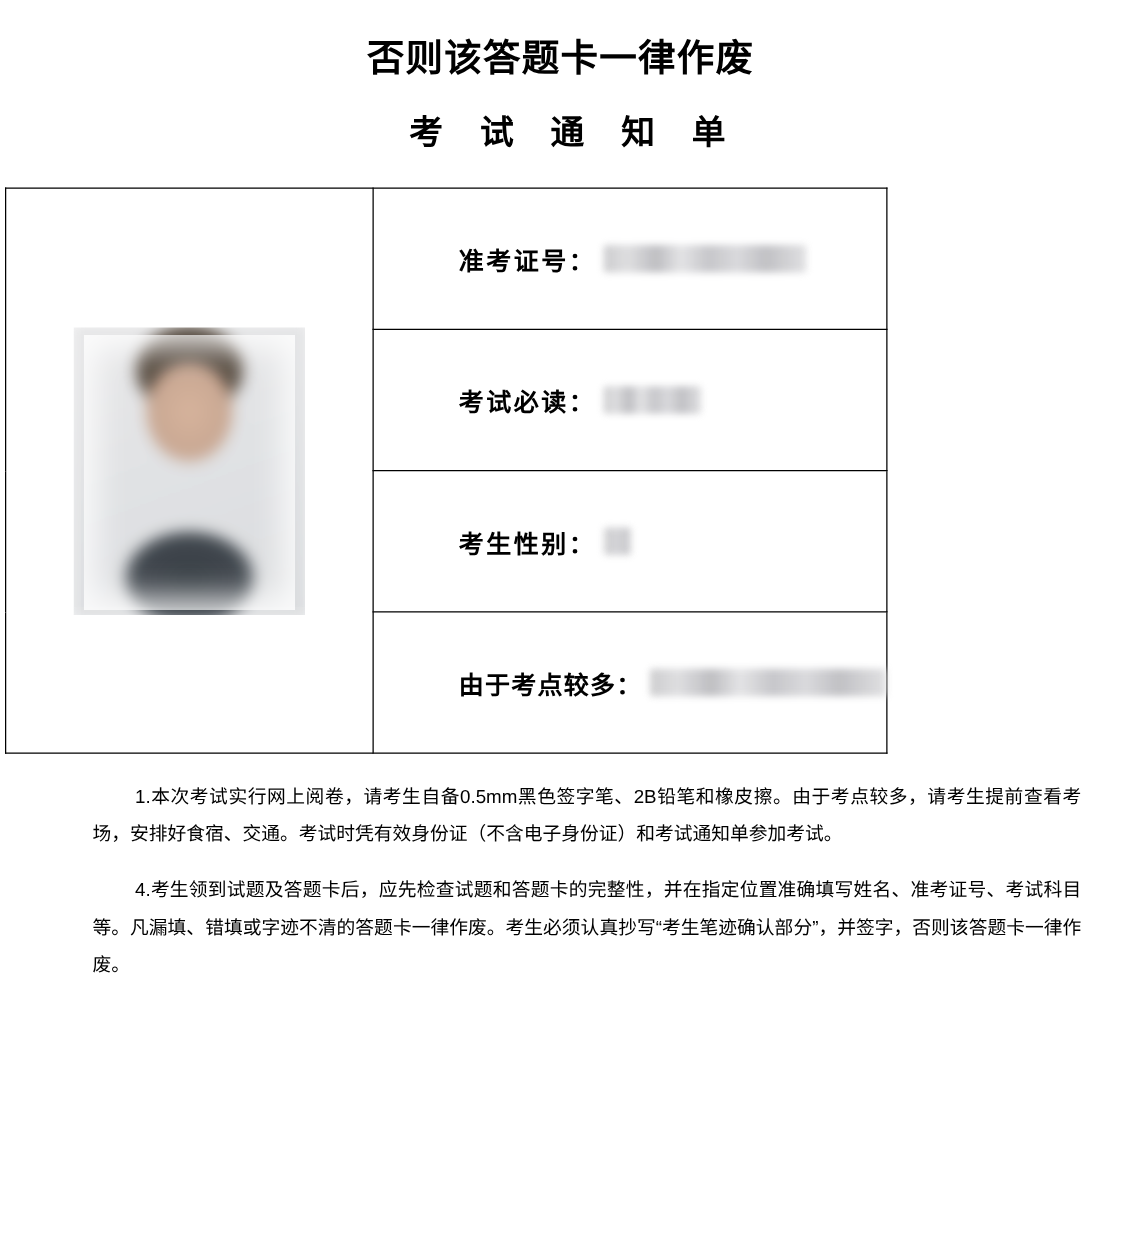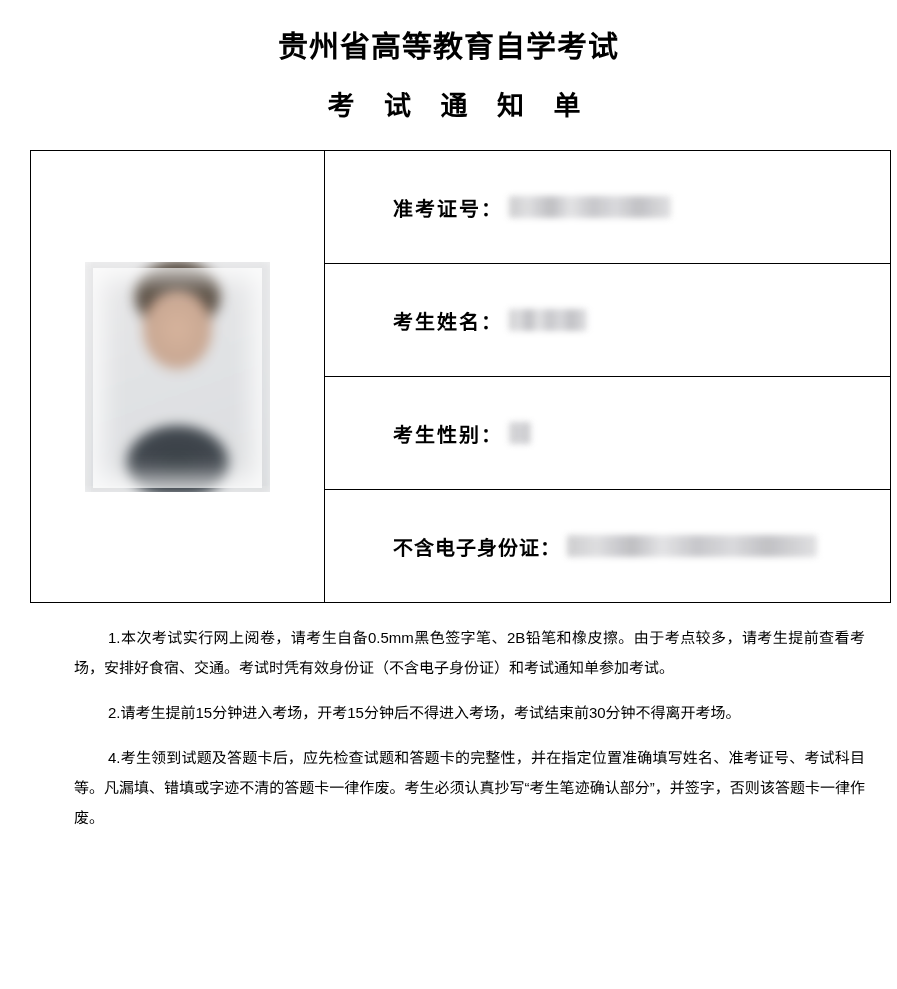--- a/index.html
+++ b/index.html
@@ -35,24 +35,24 @@
     font-size: 27px;
     font-weight: bold;
     letter-spacing: 11px;
     margin-top: 18px;
     padding-left: 22px;
     font-family: "Liberation Sans", "DejaVu Sans", sans-serif;
   }
 
   
   .info-table {
-    margin: 27px 14px 0 30px;
+    margin: 27px 14px 0 4px;
     border: 1px solid #000;
     border-collapse: collapse;
-    width: 861px;
+    width: 706px;
     height: 448px;
     table-layout: fixed;
   }
   .info-table td {
     border: 1px solid #000;
     padding: 0;
     vertical-align: middle;
   }
   .photo-cell {
     width: 293px;
@@ -145,21 +145,21 @@
     margin-bottom: 6px;
     text-align: justify;
     font-family: "Liberation Sans", "DejaVu Sans", sans-serif;
   }
 </style>
 </head>
 <body>
 
 <div class="page">
 
-  <div class="title-main">贵州省高等教育自学考试</div>
+  <div class="title-main">否则该答题卡一律作废</div>
   <div class="title-sub">考 试 通 知 单</div>
 
   <table class="info-table">
     <tbody>
         <tr>
       <td class="photo-cell" rowspan="4">
         <div class="photo-wrap">
           <div class="photo"></div>
           <div class="photo-px"></div>
           <div class="photo-shadow"></div>
@@ -168,46 +168,45 @@
       <td class="field-cell">
         <div class="field-row">
           <span class="field-label">准考证号：</span>
           <span class="field-value v-ticket"></span>
         </div>
       </td>
     </tr>
     <tr>
       <td class="field-cell">
         <div class="field-row">
-          <span class="field-label">考生姓名：</span>
+          <span class="field-label">考试必读：</span>
           <span class="field-value v-name"></span>
         </div>
       </td>
     </tr>
     <tr>
       <td class="field-cell">
         <div class="field-row">
           <span class="field-label">考生性别：</span>
           <span class="field-value v-gender"></span>
         </div>
       </td>
     </tr>
     <tr>
       <td class="field-cell">
         <div class="field-row">
-          <span class="field-label field-label-id">不含电子身份证：</span>
+          <span class="field-label field-label-id">由于考点较多：</span>
           <span class="field-value v-id"></span>
         </div>
       </td>
     </tr>
   </tbody>
     </table>
 
   <div class="notice">
     <div class="notice-list">
       <p class="notice-item">1.本次考试实行网上阅卷，请考生自备0.5mm黑色签字笔、2B铅笔和橡皮擦。由于考点较多，请考生提前查看考场，安排好食宿、交通。考试时凭有效身份证（不含电子身份证）和考试通知单参加考试。</p>
-      <p class="notice-item">2.请考生提前15分钟进入考场，开考15分钟后不得进入考场，考试结束前30分钟不得离开考场。</p>
       <p class="notice-item">4.考生领到试题及答题卡后，应先检查试题和答题卡的完整性，并在指定位置准确填写姓名、准考证号、考试科目等。凡漏填、错填或字迹不清的答题卡一律作废。考生必须认真抄写“考生笔迹确认部分”，并签字，否则该答题卡一律作废。</p>
 
     </div>
   </div>
 
 </div>
 
 </body></html>

